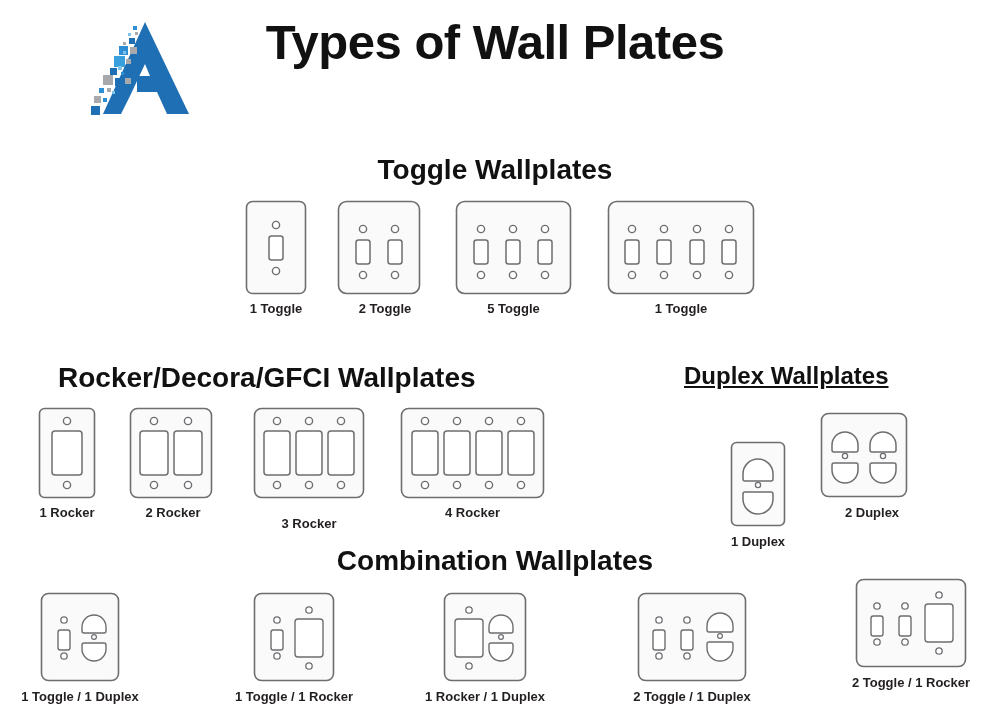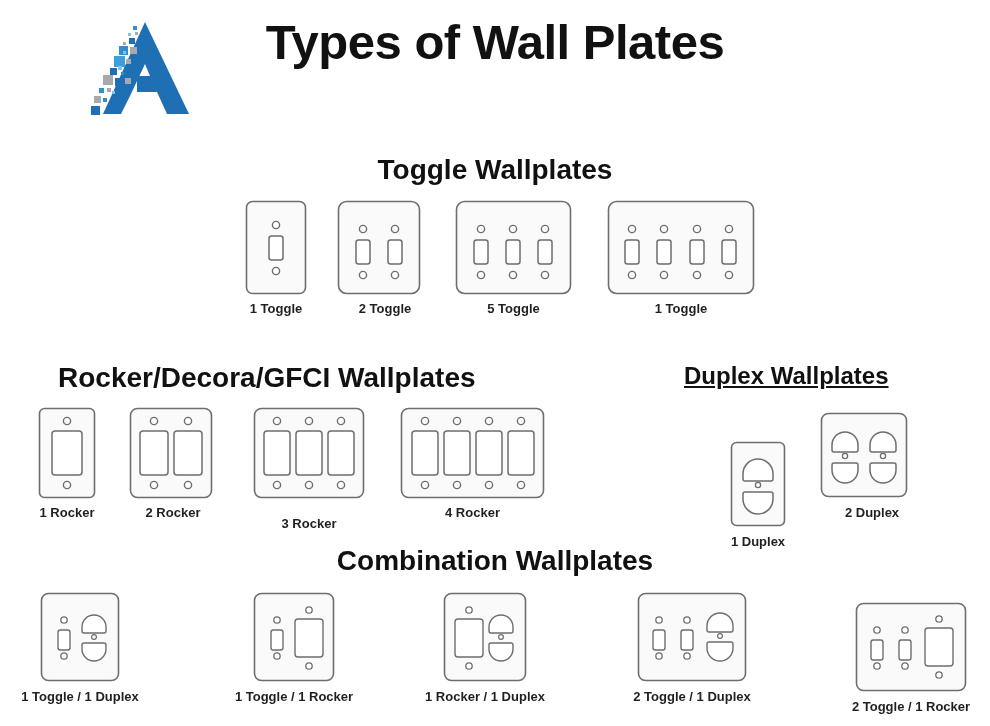--- a/index.html
+++ b/index.html
@@ -319,21 +319,21 @@
     </g>
     <g>
       <path d="M70 34 a13 13 0 0 1 26 0 v4 a2 2 0 0 1 -2 2 h-22 a2 2 0 0 1 -2 -2 z" fill="#ffffff" stroke="#6d6e71" stroke-width="1.4"></path>
       <circle cx="83" cy="44" r="2.4" fill="#ffffff" stroke="#6d6e71" stroke-width="1.2"></circle>
       <path d="M70 52 a2 2 0 0 1 2 -2 h22 a2 2 0 0 1 2 2 v4 a13 13 0 0 1 -26 0 z" fill="#ffffff" stroke="#6d6e71" stroke-width="1.4"></path>
     </g>
   </svg>
   <div class="cap" style="top:97px;left:-12px;width:134px;">2 Toggle / 1 Duplex</div>
 </div>
 
-<div class="item" style="left:855px;top:602px;width:100px;">
+<div class="item" style="left:855px;top:578px;width:100px;">
   <svg class="plate-svg" width="112" height="90" viewBox="0 0 112 90">
     <rect x="1.5" y="1.5" width="109" height="87" rx="7" ry="7" fill="#fafafa" stroke="#6d6e71" stroke-width="1.6"></rect>
     <g>
       <circle cx="22" cy="28" r="3.2" fill="#ffffff" stroke="#6d6e71" stroke-width="1.3"></circle>
       <rect x="16" y="38" width="12" height="20" rx="2.2" ry="2.2" fill="#ffffff" stroke="#6d6e71" stroke-width="1.4"></rect>
       <circle cx="22" cy="64" r="3.2" fill="#ffffff" stroke="#6d6e71" stroke-width="1.3"></circle>
     </g>
     <g>
       <circle cx="50" cy="28" r="3.2" fill="#ffffff" stroke="#6d6e71" stroke-width="1.3"></circle>
       <rect x="44" y="38" width="12" height="20" rx="2.2" ry="2.2" fill="#ffffff" stroke="#6d6e71" stroke-width="1.4"></rect>

